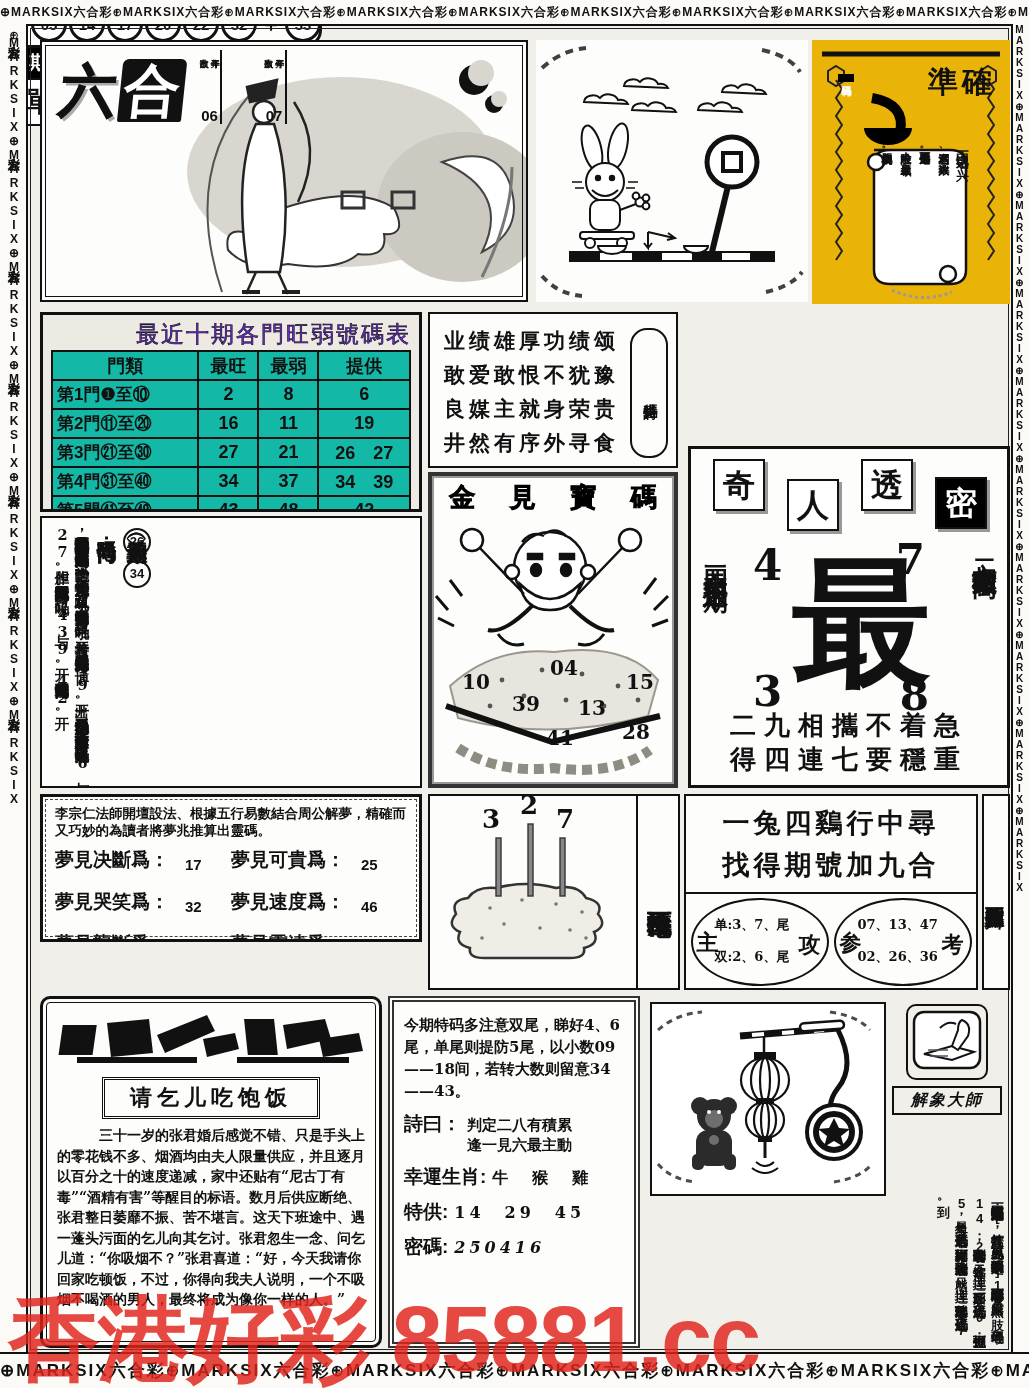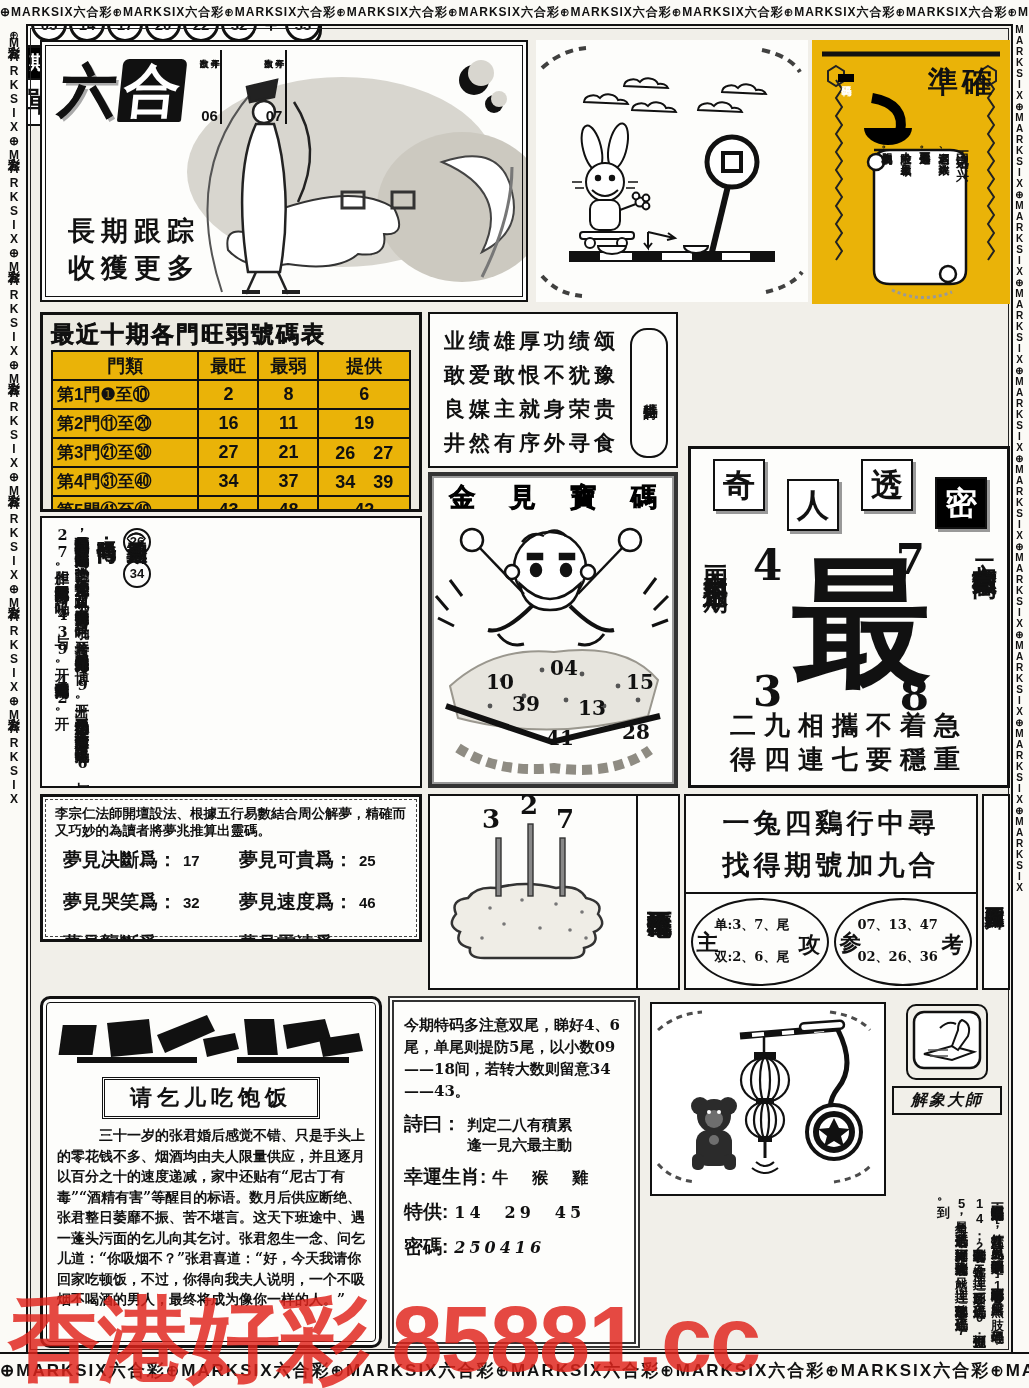--- a/index.html
+++ b/index.html
@@ -24,22 +24,22 @@
   #slogan{position:absolute;left:26px;bottom:14px;font-size:27px;font-weight:900;letter-spacing:6px;line-height:37px;font-family:"DejaVu Serif",serif;}
   
   #riddle-pic{left:536px;top:40px;width:272px;height:262px;background:#fdfdfb;}
   
   #accuracy{left:812px;top:40px;width:198px;height:264px;background:#eab308;}
   #accuracy-title{position:absolute;right:14px;top:22px;font-size:30px;font-weight:900;letter-spacing:4px;font-family:"DejaVu Serif",serif;}
   #accuracy-badge{position:absolute;left:26px;top:34px;background:#000;color:#fff;writing-mode:vertical-rl;text-orientation:upright;font-size:10px;font-weight:700;padding:4px 2px;line-height:12px;}
   #scroll-text{position:absolute;left:56px;top:104px;width:104px;height:140px;writing-mode:vertical-rl;text-orientation:upright;font-size:11px;font-weight:700;line-height:19px;}
   
   #hot-table{left:40px;top:312px;width:382px;height:200px;border:3px solid #111;padding:4px 8px;background:#eceae2;}
-  #hot-title{text-align:left;font-size:23px;font-weight:700;letter-spacing:2px;-webkit-text-stroke:.6px #111;color:#000000;}
-  #hot-table table{width:100%;border-collapse:collapse;background:#eab308;font-weight:800;}
+  #hot-title{text-align:right;font-size:23px;font-weight:400;letter-spacing:2px;-webkit-text-stroke:.6px #111;color:#6d28d9;}
+  #hot-table table{width:100%;border-collapse:collapse;background:#14b8a6;font-weight:800;}
   #hot-table th,#hot-table td{border:2px solid #111;text-align:center;font-size:18px;padding:1px 2px;height:25px;}
   #hot-table th{font-size:18px;}
   #hot-table td.gate{font-size:17px;text-align:left;padding-left:4px;}
   
   #zpoem{left:428px;top:312px;width:250px;height:156px;border:2px solid #111;}
   #zpoem .lines{position:absolute;left:14px;top:10px;font-size:21px;font-weight:800;letter-spacing:4px;line-height:34px;font-family:"DejaVu Serif",serif;}
   #zpoem .pill{position:absolute;right:8px;top:14px;width:34px;height:126px;border:2px solid #111;border-radius:17px;
                writing-mode:vertical-rl;text-orientation:upright;font-size:14px;font-weight:700;text-align:center;line-height:30px;}
   
   #result{left:688px;top:310px;width:322px;height:48px;border:3px solid #111;border-radius:18px;display:flex;align-items:center;padding:0 6px;box-sizing:border-box;background:#fdfdfb;}
@@ -78,21 +78,21 @@
   #bowang .circle-num{display:inline-block;writing-mode:horizontal-tb;width:24px;height:24px;border:2px solid #111;border-radius:50%;font-size:13px;font-weight:800;line-height:24px;text-align:center;margin:2px 0;}
   #bowang .body{font-size:14.5px;font-weight:600;line-height:20px;font-family:"DejaVu Serif",serif;}
   
   #treasure{left:428px;top:472px;width:250px;height:316px;border:4px solid #333;box-shadow:inset 0 0 0 2px #999;}
   #treasure .title{position:absolute;top:4px;left:0;width:100%;display:flex;justify-content:space-around;font-size:26px;font-weight:900;font-family:"DejaVu Serif",serif;-webkit-text-stroke:.8px #000;}
   #treasure .tn{position:absolute;font-size:20px;font-weight:800;font-family:"DejaVu Serif",serif;}
   
   #dreams{left:40px;top:794px;width:382px;height:148px;border:3px solid #111;outline:1px dashed #444;outline-offset:-6px;padding:8px 12px;box-sizing:border-box;}
   #dreams .intro{font-size:13.5px;font-weight:800;line-height:17px;}
   #dreams .grid{display:grid;grid-template-columns:1fr 1fr;margin-top:8px;row-gap:16px;}
-  #dreams .item{display:flex;align-items:center;gap:6px;margin-left:8px;}
+  #dreams .item{display:flex;align-items:flex-end;gap:16px;}
   #dreams .lbl{font-size:19px;font-weight:900;}
   #dreams .num{font-size:15px;font-weight:800;}
   
   #incense{left:428px;top:794px;width:252px;height:196px;border:2px solid #111;display:flex;}
   #incense .art{position:relative;flex:1;}
   #incense .inum{position:absolute;font-size:26px;font-weight:700;font-family:"DejaVu Serif",serif;}
   #incense .strip{width:44px;border-left:2px solid #111;writing-mode:vertical-rl;text-orientation:upright;font-size:25px;font-weight:900;text-align:center;line-height:44px;}
   
   #hunt{left:684px;top:794px;width:294px;height:196px;border:2px solid #111;}
   #hunt .top{border-bottom:2px solid #111;padding:6px 0;}
@@ -160,24 +160,20 @@
         <circle cx="222" cy="70" r="11"></circle>
         <path d="M214 82 C 196 120 198 180 206 230 L 238 230 C 248 175 244 120 232 82 Z"></path>
         <path d="M252 60 q30 45 4 100" fill="none"></path>
         <line x1="214" y1="230" x2="204" y2="252"></line>
           <line x1="236" y1="230" x2="246" y2="252"></line>
         <path d="M200 250 h18 M240 250 h18" stroke-width="4"></path>
       </g>
     </svg>
     <div id="logo">
       <span class="l1">六</span><span class="l2">合</span>
-    </div>
-    <div id="slogan">
-      <div>長期跟踪</div>
-      <div>收獲更多</div>
     </div>
   </div>
 
   <div class="box" id="riddle-pic">
     <svg width="272" height="262" viewBox="0 0 272 262">
       <g stroke="#111" stroke-width="2" fill="none">
         <path d="M48 62 a9 7 0 0 1 16 -4 a10 8 0 0 1 18 2 a8 6 0 0 1 10 4 z"></path>
         <path d="M88 46 a9 7 0 0 1 16 -4 a10 8 0 0 1 18 2 a8 6 0 0 1 10 4 z"></path>
         <path d="M96 70 a9 7 0 0 1 16 -4 a10 8 0 0 1 18 2 a8 6 0 0 1 10 4 z"></path>
         <path d="M162 70 a9 7 0 0 1 16 -4 a10 8 0 0 1 18 2 a8 6 0 0 1 10 4 z"></path>
@@ -419,21 +415,21 @@
         <circle cx="186" cy="176" r="2.4"></circle>
           <circle cx="92" cy="186" r="2.4"></circle>
           <circle cx="134" cy="190" r="2.4"></circle>
         <circle cx="172" cy="196" r="2.4"></circle>
           <circle cx="58" cy="196" r="2.4"></circle>
           <circle cx="206" cy="190" r="2.4"></circle>
       </g>
       <path d="M14 196 L 120 232 L 228 206" stroke="#111" stroke-width="6" fill="none"></path>
       <path d="M26 238 q40 26 96 20 q60 8 96 -18" stroke="#8f8c83" stroke-width="10" fill="none" stroke-dasharray="10 6"></path>
     </svg>
-    <span class="tn" style="left:54px;top:194px">10</span>
+    <span class="tn" style="left:30px;top:194px">10</span>
     <span class="tn" style="left:118px;top:180px">04</span>
     <span class="tn" style="left:194px;top:194px">15</span>
     <span class="tn" style="left:80px;top:216px">39</span>
     <span class="tn" style="left:146px;top:220px">13</span>
     <span class="tn" style="left:114px;top:250px">41</span>
     <span class="tn" style="left:190px;top:244px">28</span>
   </div>
 
   <div class="box" id="dreams">
     <div class="intro">李宗仁法師開壇設法、根據五行易數結合周公解夢，精確而又巧妙的為讀者將夢兆推算出靈碼。</div>

